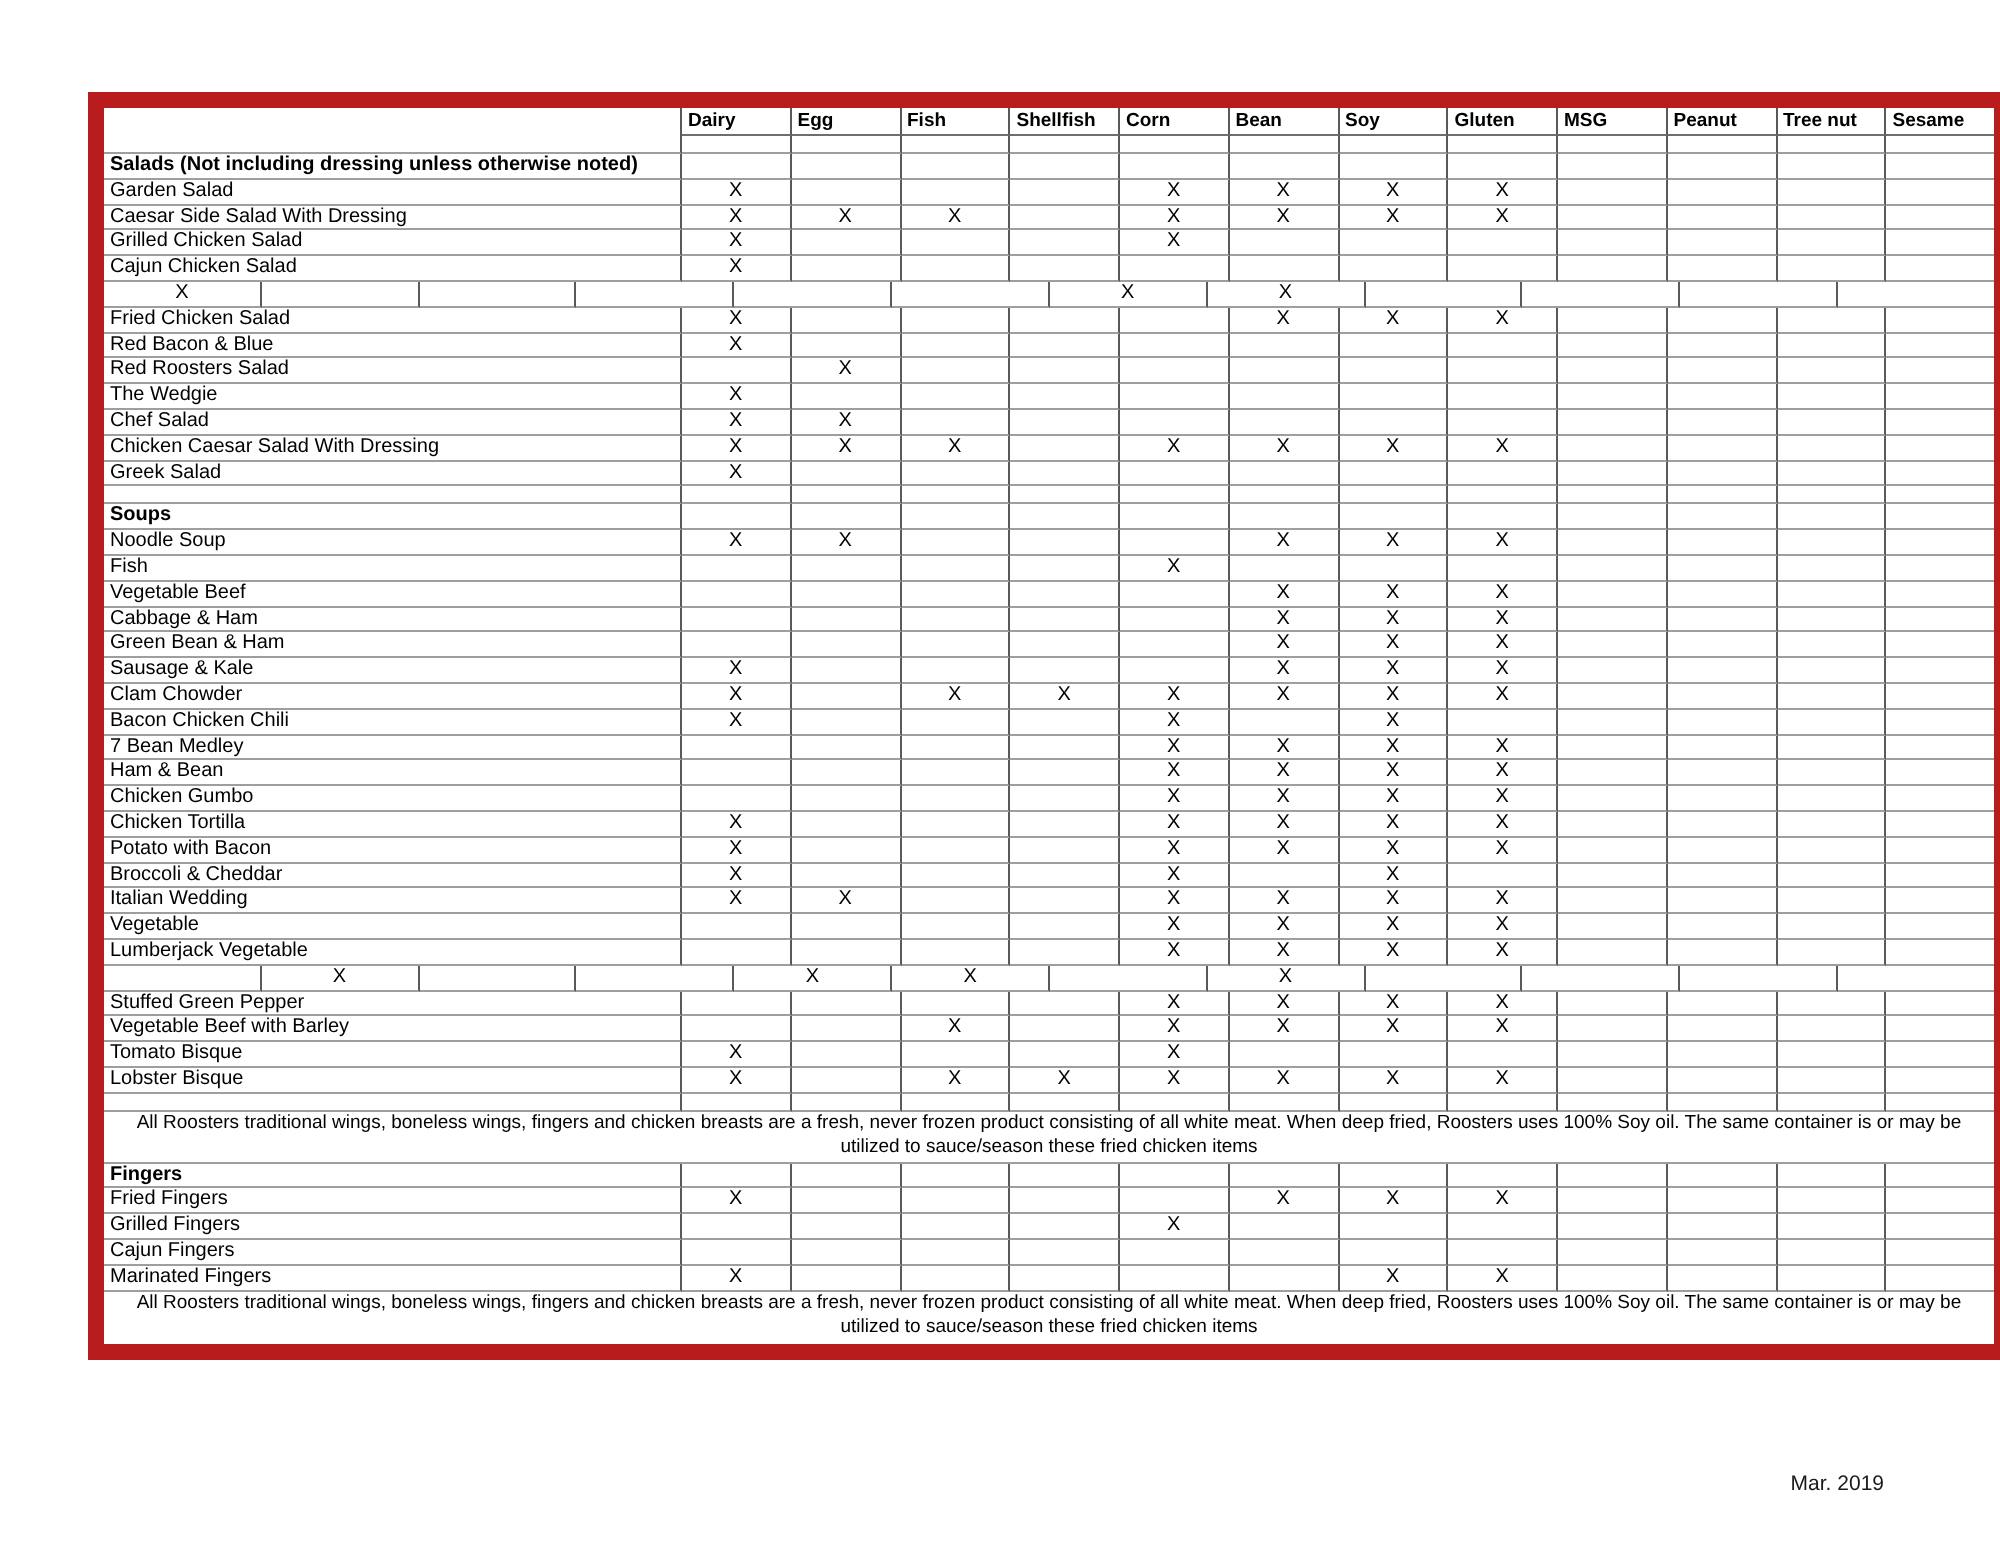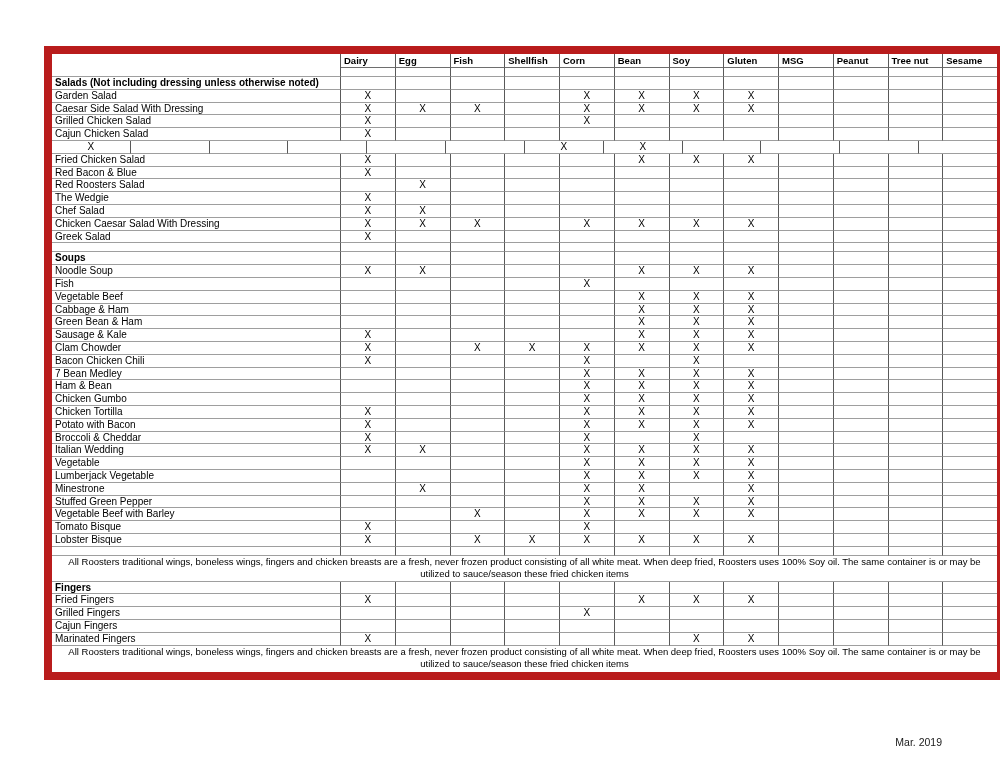--- a/index.html
+++ b/index.html
@@ -578,21 +578,20 @@
         <div class="cell mark">X</div>
         <div class="cell mark">X</div>
         <div class="cell mark">X</div>
         <div class="cell mark">X</div>
         <div class="cell mark"></div>
         <div class="cell mark"></div>
         <div class="cell mark"></div>
         <div class="cell mark"></div>
       </div>
       <div class="row item">
-        <div class="cell name">Minestrone</div>
         <div class="cell mark"></div>
         <div class="cell mark">X</div>
         <div class="cell mark"></div>
         <div class="cell mark"></div>
         <div class="cell mark">X</div>
         <div class="cell mark">X</div>
         <div class="cell mark"></div>
         <div class="cell mark">X</div>
         <div class="cell mark"></div>
         <div class="cell mark"></div>

